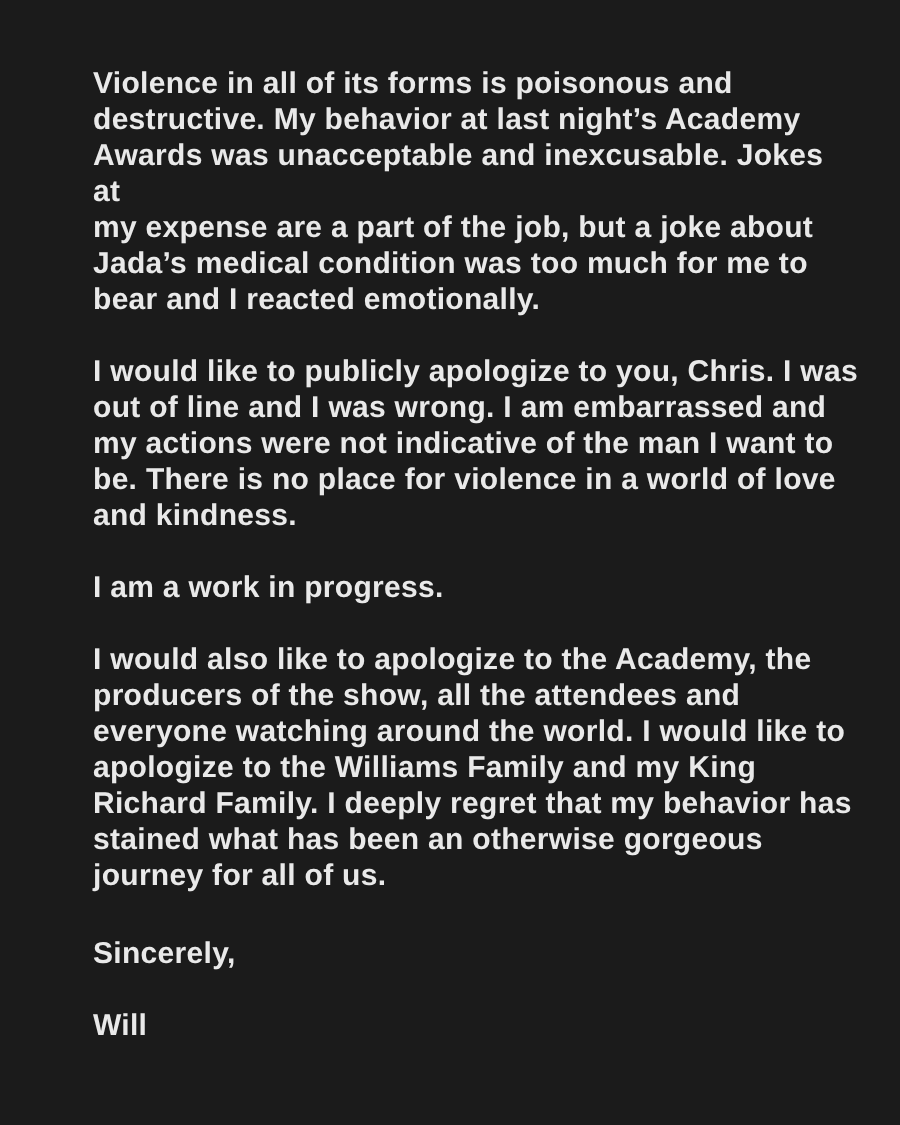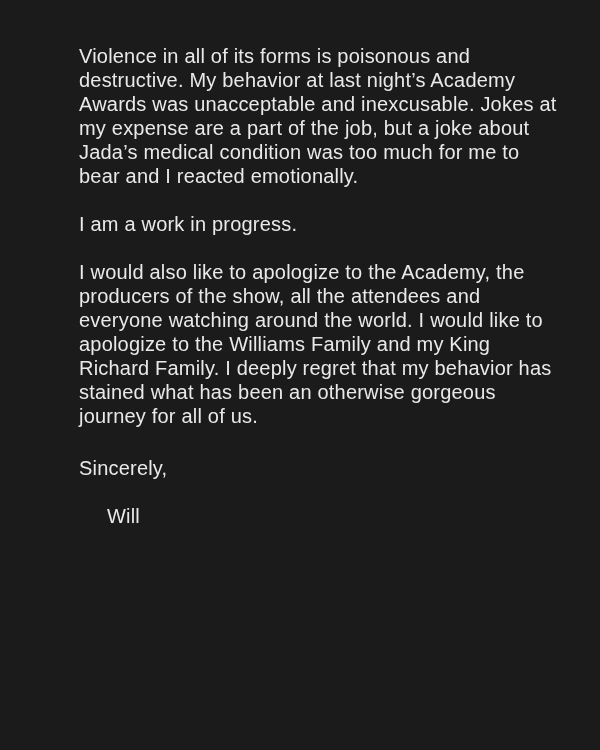--- a/index.html
+++ b/index.html
@@ -9,51 +9,55 @@
   body {
     width: 600px;
     height: 750px;
     background: #1b1b1b;
     overflow: hidden;
   }
   .page {
     box-sizing: border-box;
     width: 600px;
     height: 744px;
-    padding: 44px 28px 0 79px;
+    padding: 44px 28px 0 62px;
     font-family: "Liberation Sans", "DejaVu Sans", sans-serif;
     font-size: 20px;
     line-height: 24px;
-    font-weight: 400;
+    font-weight: 700;
     color: #e9e9e9;
     letter-spacing: 0.2px;
     -webkit-font-smoothing: antialiased;
   }
   .para {
     margin: 0 0 24px 0;
     white-space: pre-line;
   }
   .closing {
     margin-top: 28px;
   }
   .signature {
     margin-bottom: 0;
-    margin-left: 28px;
   }
 </style>
 </head>
 <body>
 
 <div class="page">
   <p class="para">Violence in all of its forms is poisonous and
 destructive. My behavior at last night’s Academy
 Awards was unacceptable and inexcusable. Jokes at
 my expense are a part of the job, but a joke about
 Jada’s medical condition was too much for me to
 bear and I reacted emotionally.</p>
+  <p class="para">I would like to publicly apologize to you, Chris. I was
+out of line and I was wrong. I am embarrassed and
+my actions were not indicative of the man I want to
+be. There is no place for violence in a world of love
+and kindness.</p>
   <p class="para">I am a work in progress.</p>
   <p class="para">I would also like to apologize to the Academy, the
 producers of the show, all the attendees and
 everyone watching around the world. I would like to
 apologize to the Williams Family and my King
 Richard Family. I deeply regret that my behavior has
 stained what has been an otherwise gorgeous
 journey for all of us.</p>
   <p class="para closing">Sincerely,</p>
   <p class="para signature">Will</p>

